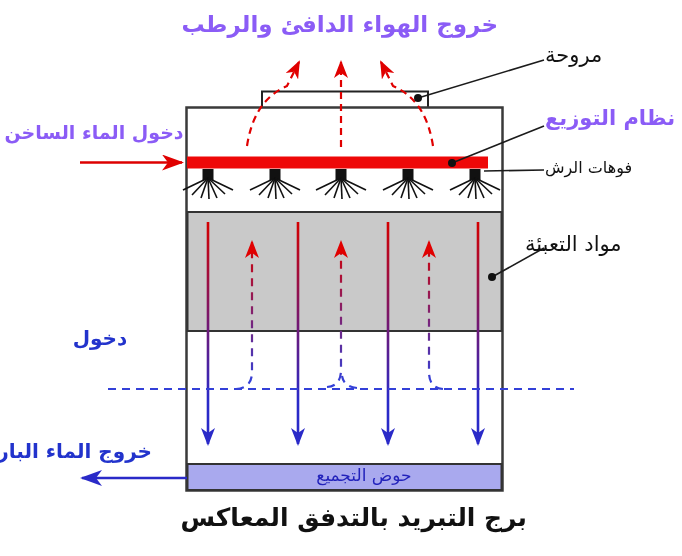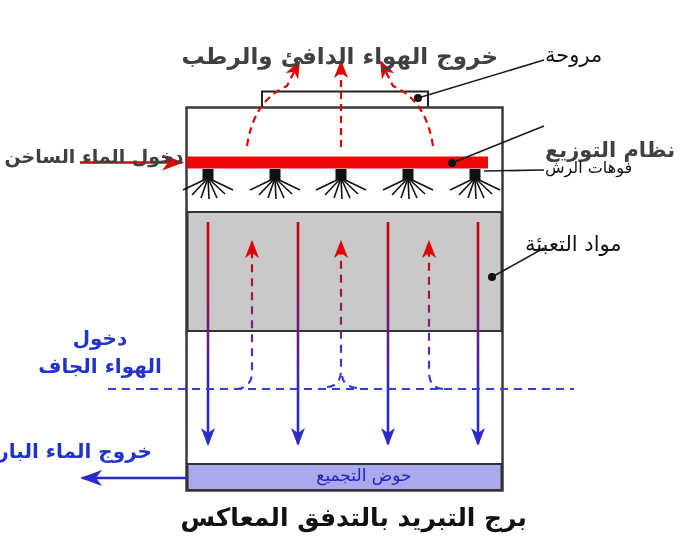--- a/index.html
+++ b/index.html
@@ -2,31 +2,31 @@
 <html lang="ar"><head>
 <meta charset="utf-8">
 <style>
   html,body{margin:0;padding:0;background:#ffffff;}
   #stage{
     position:relative;width:682px;height:556px;background:#ffffff;overflow:hidden;
     font-family:"DejaVu Sans", sans-serif;
   }
   #art{position:absolute;left:0;top:0;}
   .lbl{position:absolute;line-height:1.25;white-space:nowrap;}
-  .red{color:#404040;margin-top:32px;}
+  .red{color:#8b5cf6;}
   .blue{color:#2233cc;}
   .black{color:#111111;}
   .bold{font-weight:bold;}
   .center{text-align:center;}
   .title-top{left:198px;top:10px;width:300px;font-size:23px;}
   .lbl-fan{left:545px;top:42px;width:134px;font-size:21px;text-align:left;}
   .lbl-dist{left:545px;top:105px;width:134px;font-size:21px;text-align:left;}
   .lbl-nozz{left:545px;top:158px;width:134px;font-size:16px;text-align:left;}
   .lbl-fill{left:525px;top:231px;width:134px;font-size:21px;text-align:left;}
-  .lbl-hotin{left:2px;top:113px;width:184px;font-size:19px;}
+  .lbl-hotin{left:2px;top:121px;width:184px;font-size:19px;}
   .lbl-airin{left:38px;top:324px;width:124px;font-size:20px;line-height:28px;}
   .lbl-coldout{left:0px;top:439px;width:152px;font-size:20px;}
   .lbl-basin{left:187px;top:465px;width:314px;font-size:17px;color:#2222bb;margin-left:20px;}
   .title-bottom{left:147px;top:502px;width:380px;font-size:25px;color:#111;text-align:right;}
 </style>
 </head>
 <body>
 
 <div id="stage">
 
@@ -136,21 +136,20 @@
   <div class="lbl lbl-dist red bold" dir="rtl">نظام التوزيع</div>
 
   <div class="lbl lbl-nozz black" dir="rtl">فوهات الرش</div>
 
   <div class="lbl lbl-fill black" dir="rtl">مواد التعبئة</div>
 
   <div class="lbl lbl-hotin red bold center" dir="rtl">دخول الماء الساخن</div>
 
   <div class="lbl lbl-airin blue bold center" dir="rtl">
     <div>دخول</div>
-    <div>الهواء الجاف</div>
   </div>
 
   <div class="lbl lbl-coldout blue bold center" dir="rtl">خروج الماء البارد</div>
 
   <div class="lbl lbl-basin center" dir="rtl">حوض التجميع</div>
 
   <div class="lbl title-bottom bold center" dir="rtl">برج التبريد بالتدفق المعاكس</div>
 </div>
 
 </body></html>

